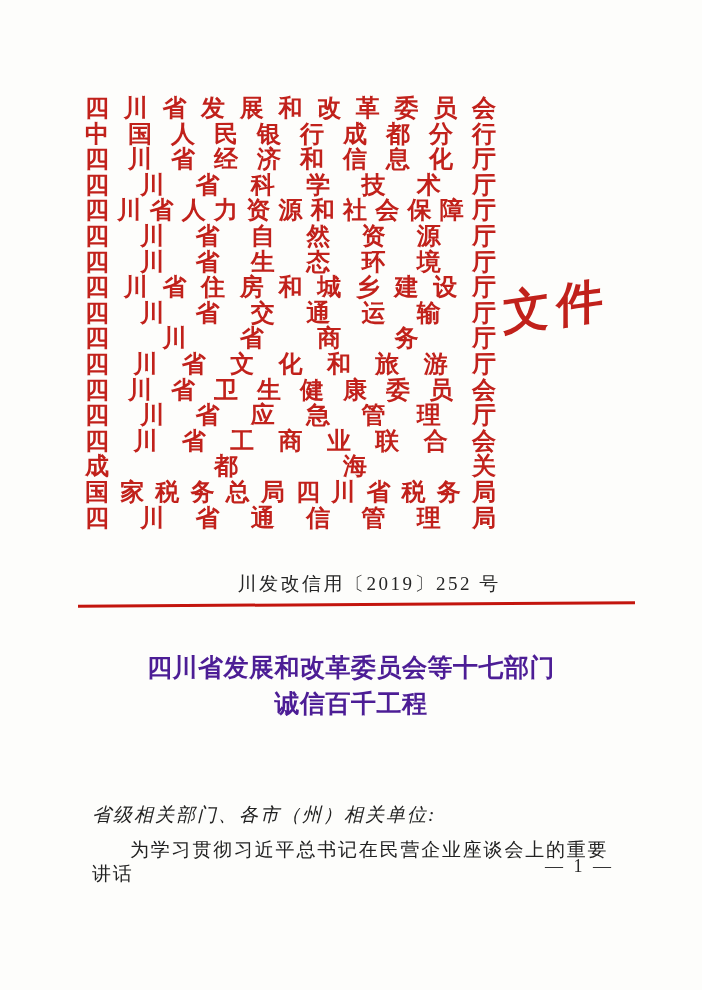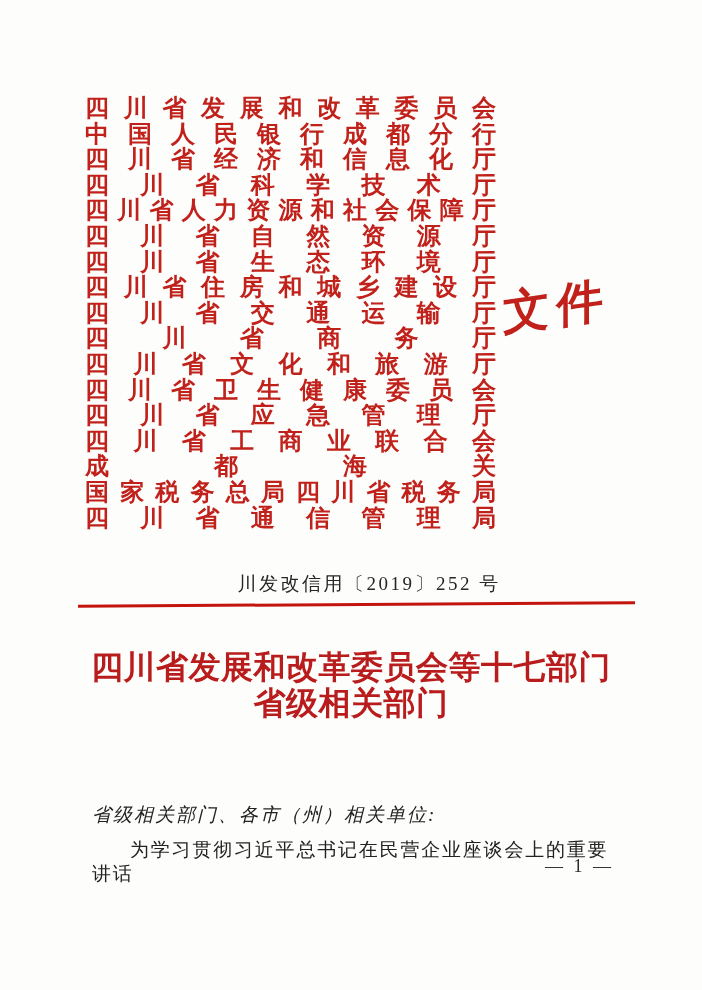--- a/index.html
+++ b/index.html
@@ -63,23 +63,23 @@
     background: var(--red-line, #c3150d);
     transform: rotate(-0.35deg);
   }
 
   
   .title-block {
     position: absolute;
     left: 0; top: 650px; width: 100%;
     text-align: center;
     font-weight: 700;
-    font-size: 32px;
+    font-size: 25px;
     line-height: 35.5px;
-    color: #b91c1c;
+    color: #4c1d95;
     letter-spacing: 0.5px;
   }
 
   
   .salutation {
     position: absolute;
     left: 92px; top: 802px;
     font-size: 19px;
     letter-spacing: 2px;
     color: #222;
@@ -299,21 +299,21 @@
     </div>
 
   <div class="doc-type">文件</div>
 
   <div class="doc-number">川发改信用〔2019〕252 号</div>
 
   <div class="red-line"></div>
 
   <div class="title-block">
       <div class="title-line">四川省发展和改革委员会等十七部门</div>
-      <div class="title-line">省级相关部门</div>
+      <div class="title-line">诚信百千工程</div>
     </div>
 
   <div class="salutation">省级相关部门、各市（州）相关单位:</div>
 
   <div class="body-paragraph">为学习贯彻习近平总书记在民营企业座谈会上的重要讲话</div>
 
   <div class="page-number">— 1 —</div>
 
 </div>
 

